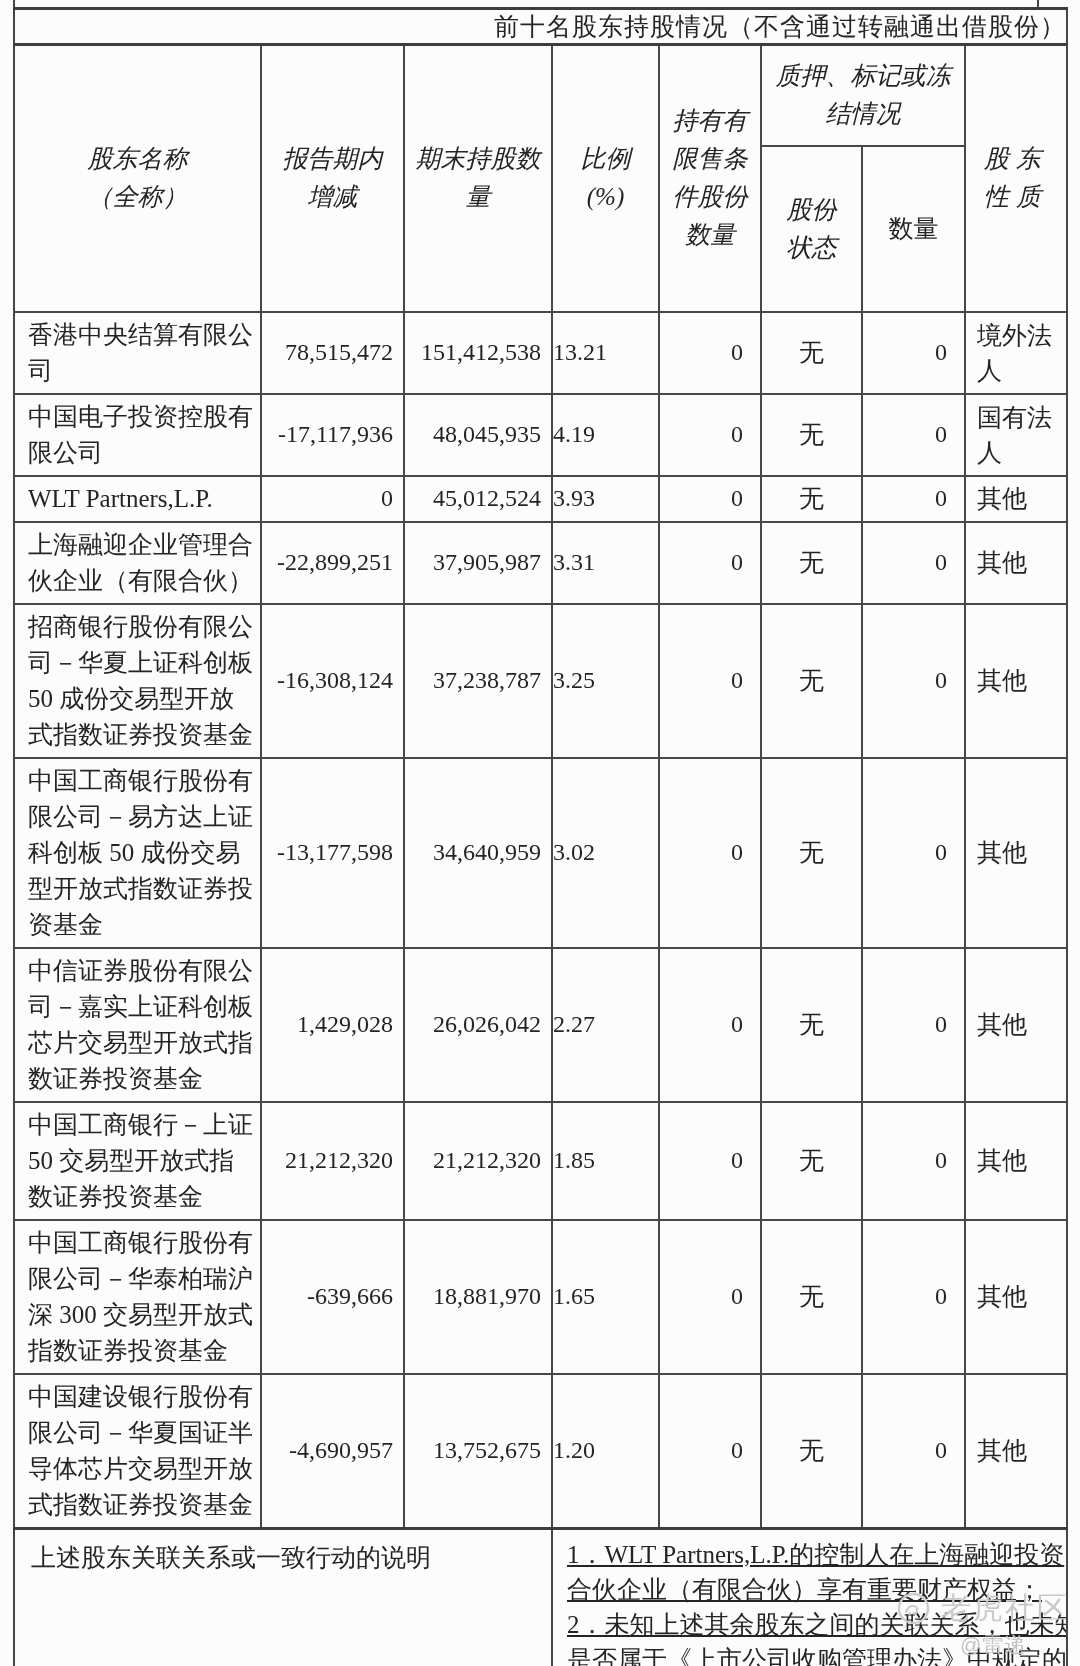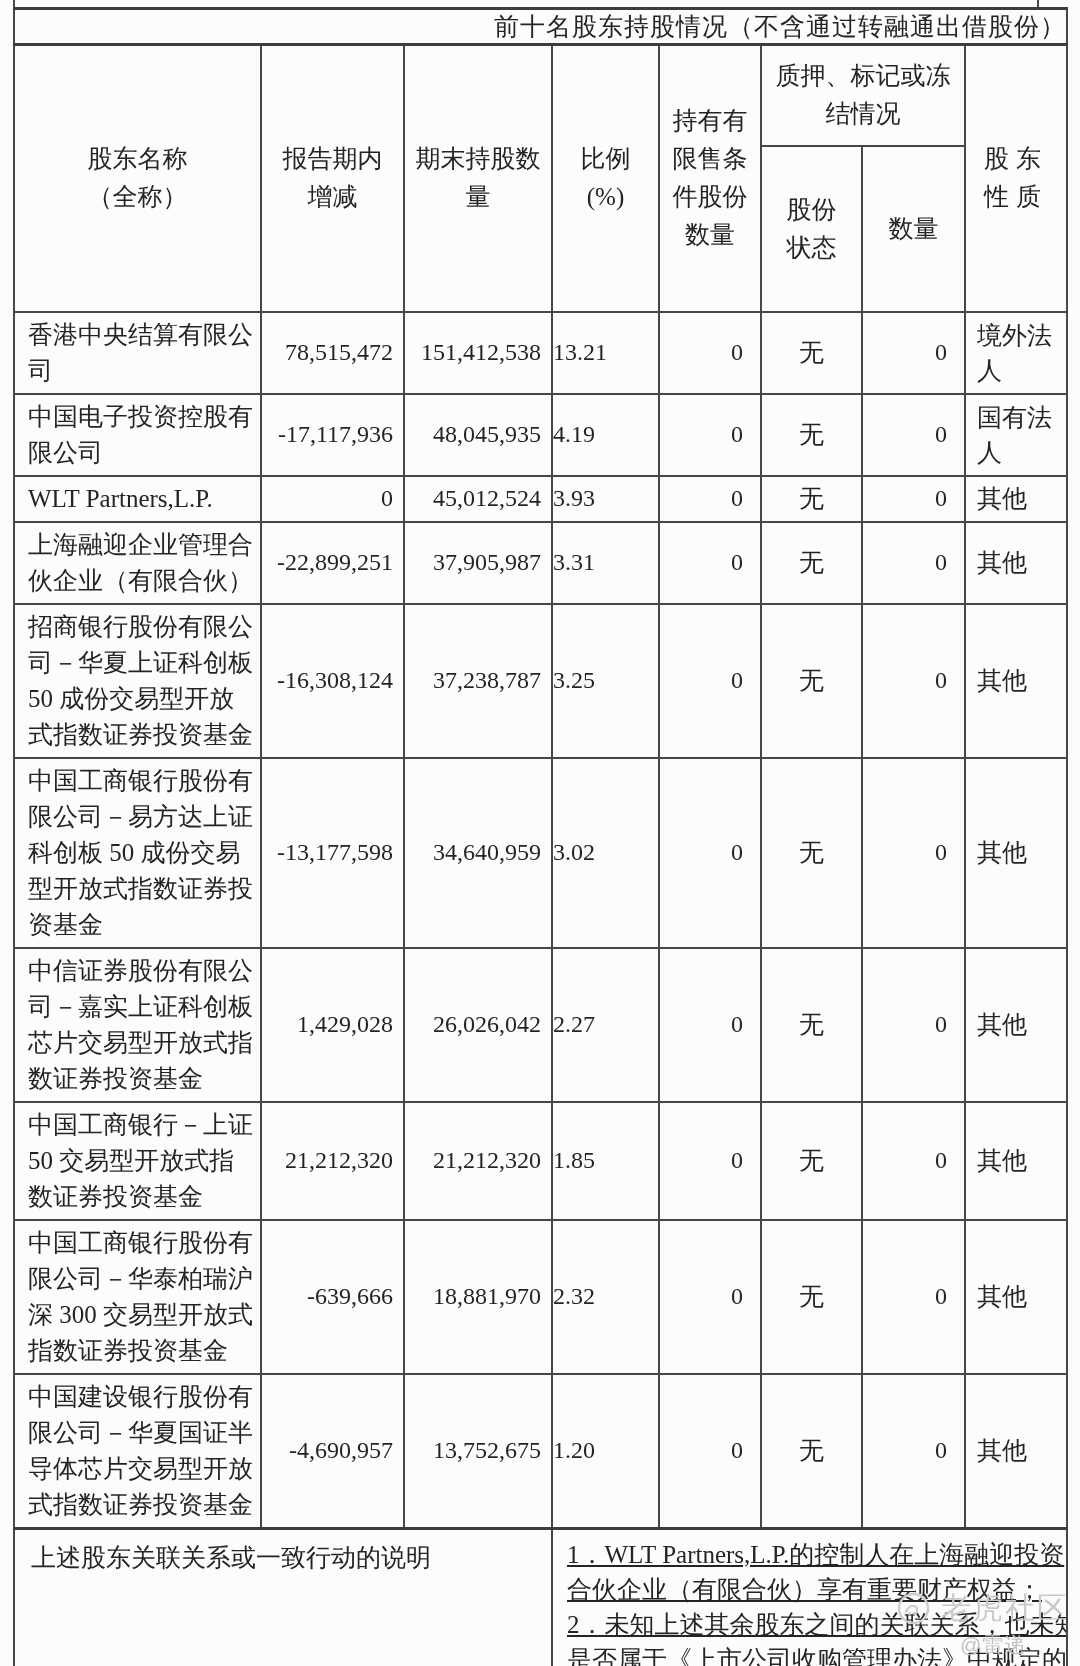--- a/index.html
+++ b/index.html
@@ -40,21 +40,21 @@
     font-size:25px;
     letter-spacing:1px;
     height:31px;
   }
   
   .hcell{
     text-align:center;
     line-height:38px;
     font-size:25px;
   }
-  .hcell .ln{display:block;}
+  .hcell .ln{display:block;font-style:italic;}
   .hcell-nature{letter-spacing:7px;}
   
   .c-name{
     text-align:left;
     padding:4px 6px 4px 13px;
     line-height:36px;
     font-size:25px;
   }
   .c-num{
     text-align:right;
@@ -248,21 +248,21 @@
       <td class="c-ratio">1.85</td>
       <td class="c-zero">0</td>
       <td class="c-status">无</td>
       <td class="c-zero">0</td>
       <td class="c-nature">其他</td>
     </tr>
     <tr style="height:146px">
       <td class="c-name">中国工商银行股份有限公司－华泰柏瑞沪深 300 交易型开放式指数证券投资基金</td>
       <td class="c-num">-639,666</td>
       <td class="c-num">18,881,970</td>
-      <td class="c-ratio">2.32</td>
+      <td class="c-ratio">1.65</td>
       <td class="c-zero">0</td>
       <td class="c-status">无</td>
       <td class="c-zero">0</td>
       <td class="c-nature">其他</td>
     </tr>
     <tr style="height:148px">
       <td class="c-name">中国建设银行股份有限公司－华夏国证半导体芯片交易型开放式指数证券投资基金</td>
       <td class="c-num">-4,690,957</td>
       <td class="c-num">13,752,675</td>
       <td class="c-ratio">1.20</td>

